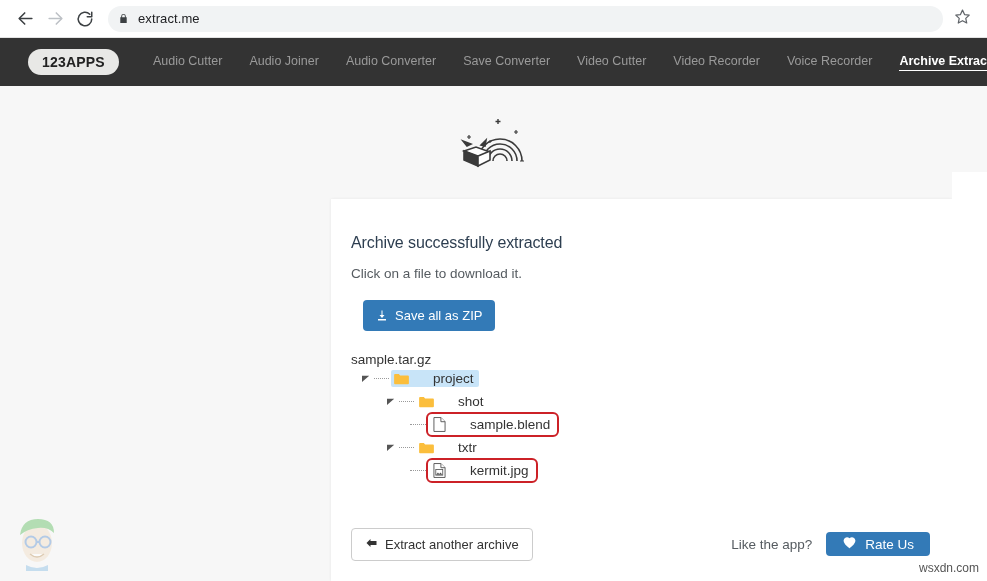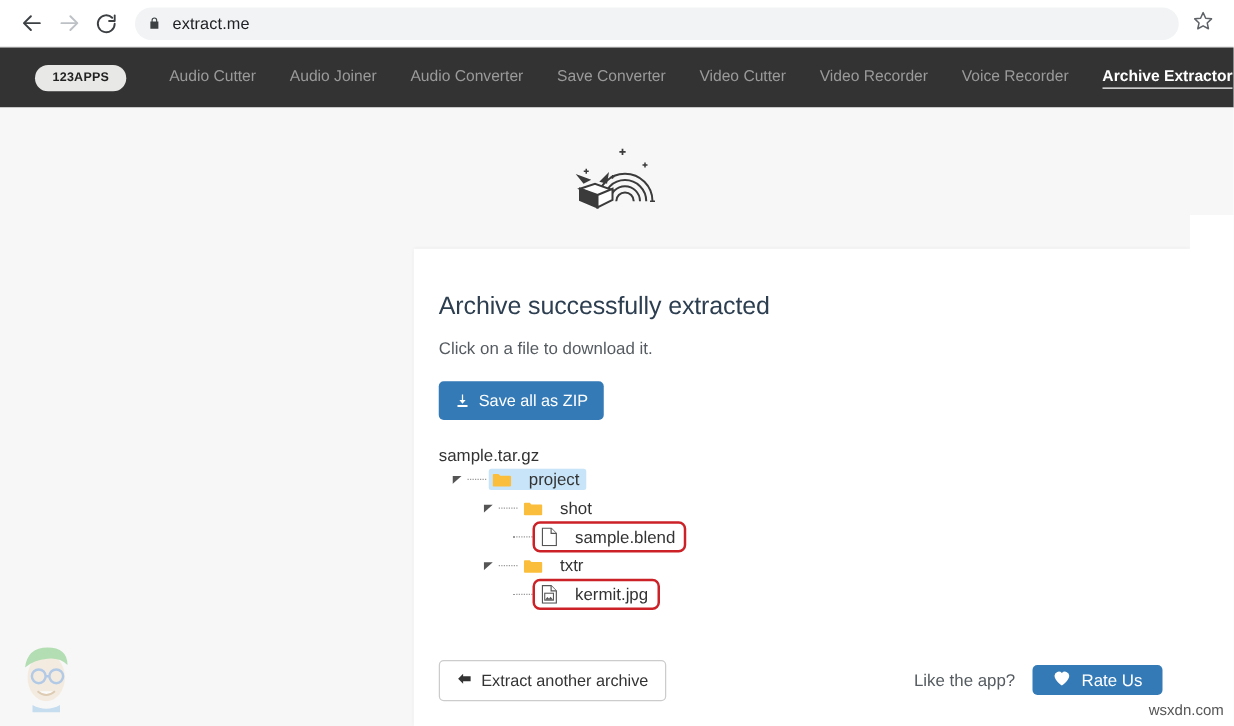--- a/index.html
+++ b/index.html
@@ -33,21 +33,21 @@
   .url-text { font-size: 13px; color: #202124; letter-spacing: .1px; }
   .star-btn { width: 30px; height: 30px; display:flex; align-items:center; justify-content:center; color:#5f6368; margin-left:4px;}
 
   
   .site-nav {
     position: absolute; top: 38px; left: 0; width: 987px; height: 48px;
     background: #333333; display: flex; align-items: center;
     padding-left: 28px;
   }
   .logo {
-    background: #e8e8e6; color: #222; font-weight: bold; font-size: 10px;
+    background: #e8e8e6; color: #222; font-weight: bold; font-size: 14px;
     border-radius: 13px; padding: 5px 14px; letter-spacing: .2px;
     flex: 0 0 auto;
   }
   .nav-items { display: flex; align-items: center; margin-left: 34px; }
   .nav-item {
     color: #9a9a9a; font-size: 12.5px; margin-right: 27px; white-space: nowrap;
     padding-bottom: 2px;
   }
   .nav-item.active { color: #ffffff; font-weight: bold; border-bottom: 1.5px solid #ffffff; }
 
@@ -57,45 +57,45 @@
     background: #f7f7f7;
   }
   .hero-art { position: absolute; top: 27px; left: 0; width: 987px; display:flex; justify-content:center; }
 
   .card {
     position: absolute; top: 113px; left: 331px; width: 621px; height: 382px;
     background: #ffffff;
     box-shadow: 0 0 3px rgba(0,0,0,0.07);
   }
   .card-inner { padding: 20px 22px 0 20px; }
-  .card-title { font-size: 20px; color: #2d3e50; font-weight: normal; margin-top: 15px; letter-spacing: -.1px;}
+  .card-title { font-size: 16px; color: #2d3e50; font-weight: normal; margin-top: 15px; letter-spacing: -.1px;}
   .card-sub { font-size: 13.5px; color: #555b60; margin-top: 14px; }
 
   .btn-primary {
     display: inline-flex; align-items: center; gap: 7px;
     background: #337ab7; color: #ffffff; font-size: 13px;
-    border: none; border-radius: 4px; padding: 8px 13px; margin-top: 19px;
+    border: none; border-radius: 4px; padding: 8px 13px; margin-top: 19px; margin-left: 12px;
   }
   .btn-primary svg { display:block; }
 
   
   .tree { margin-top: 21px; font-size: 13.5px; color: #333; }
   .tree-root { color: #333; font-size: 13.5px; }
   .tree-row { display: flex; align-items: center; height: 23px; position: relative; }
   .tree-row.lvl1 { padding-left: 9px; }
   .tree-row.lvl2 { padding-left: 34px; }
   .tree-row.lvl3 { padding-left: 59px; }
   .caret {
     width: 13px; height: 13px; flex:0 0 auto; display:flex; align-items:center; justify-content:center;
     color: #555; margin-right: 1px;
   }
   .dots { width: 15px; border-top: 1px dotted #9a9a9a; height: 1px; margin-right: 2px; }
   .dots.long { width: 18px; }
   .node {
-    display: inline-flex; align-items: center; gap: 14px; padding: 1px 5px 1px 3px; border-radius: 2px; text-align: center;
+    display: inline-flex; align-items: center; gap: 24px; padding: 1px 5px 1px 3px; border-radius: 2px; text-align: center;
   }
   .node.selected { background: #c8e4f8; }
   .node-label { color: #333; font-size: 13.5px; }
   .node.selected .node-label { color: #333; }
   .folder-ico { width:15px; height:12px; flex:0 0 auto; display:block; }
   .file-ico { width:13px; height:15px; flex:0 0 auto; display:block; }
   .annot { outline: 2px solid #cc2127; outline-offset: 2px; }
 
   
   .card-footer {

